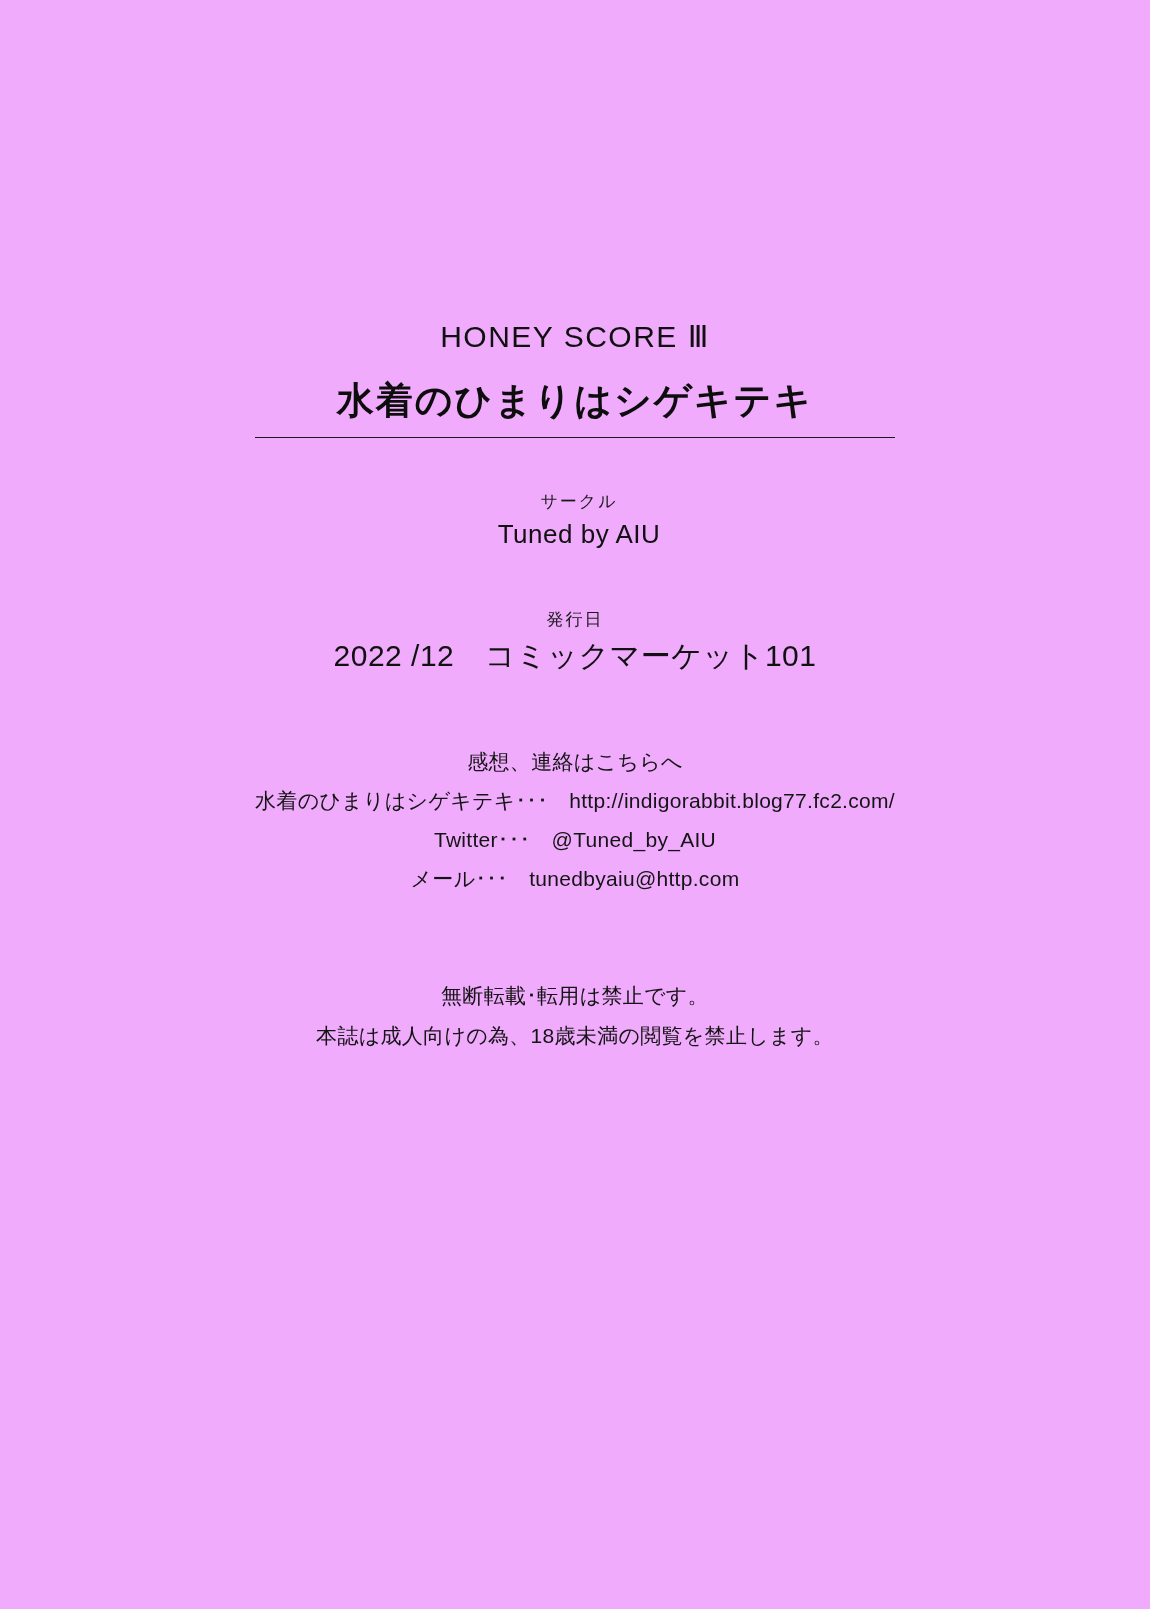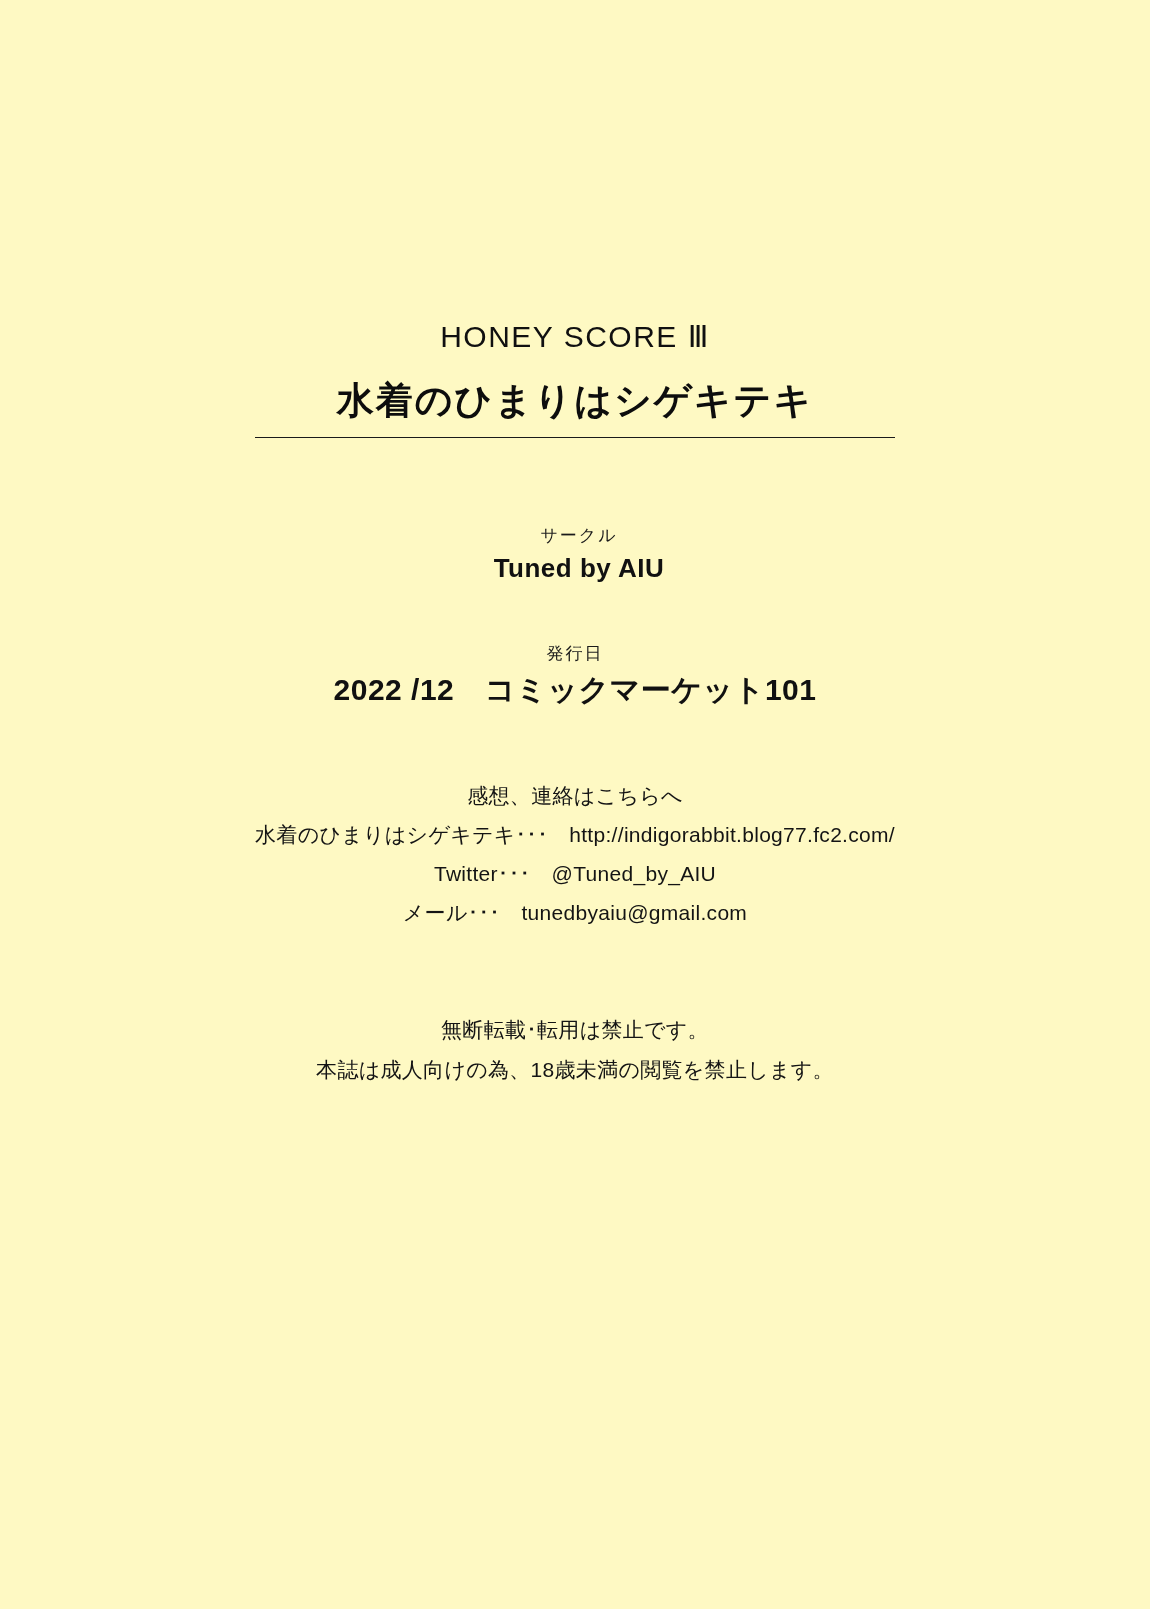--- a/index.html
+++ b/index.html
@@ -15,21 +15,21 @@
     font-family: "Liberation Sans", "DejaVu Sans", sans-serif;
     color: #141414;
     -webkit-font-smoothing: antialiased;
   }
   .page {
     position: absolute;
     left: 0;
     top: 0;
     width: 1150px;
     height: 1609px;
-    background: #fef9c3;
+    background: #f0abfc;
     overflow: hidden;
   }
 
   .colophon {
     position: absolute;
     left: 0;
     top: 318px;
     width: 1150px;
     text-align: center;
   }
@@ -67,27 +67,26 @@
     font-size: 17px;
     letter-spacing: 2px;
     color: #1a1a1a;
     line-height: 1.6;
   }
   .field-value {
     font-size: 26px;
     letter-spacing: 0.5px;
     color: #111111;
     line-height: 1.5;
-    font-weight: bold;
   }
   .field-value.small {
     font-size: 30px;
   }
 
-  .sp-circle { margin-top: 84px; padding-left: 8px; }
+  .sp-circle { margin-top: 50px; padding-left: 8px; }
   .sp-author { margin-top: 52px; }
   .sp-date   { margin-top: 52px; }
 
   .contact {
     margin-top: 65px;
     font-size: 21px;
     line-height: 1.85;
     color: #141414;
     letter-spacing: 0.3px;
   }
@@ -122,21 +121,21 @@
 
     <div class="field sp-date">
       <div class="field-label">発行日</div>
       <div class="field-value small">2022 /12　コミックマーケット101</div>
     </div>
 
     <div class="contact">
       <div class="line">感想、連絡はこちらへ</div>
       <div class="line">水着のひまりはシゲキテキ･･･　http://indigorabbit.blog77.fc2.com/</div>
       <div class="line">Twitter･･･　@Tuned_by_AIU</div>
-      <div class="line">メール･･･　tunedbyaiu@gmail.com</div>
+      <div class="line">メール･･･　tunedbyaiu@http.com</div>
     </div>
 
     <div class="notice">
       <div>無断転載･転用は禁止です。</div>
       <div>本誌は成人向けの為、18歳未満の閲覧を禁止します。</div>
     </div>
 
   </div>
 </div>
 

